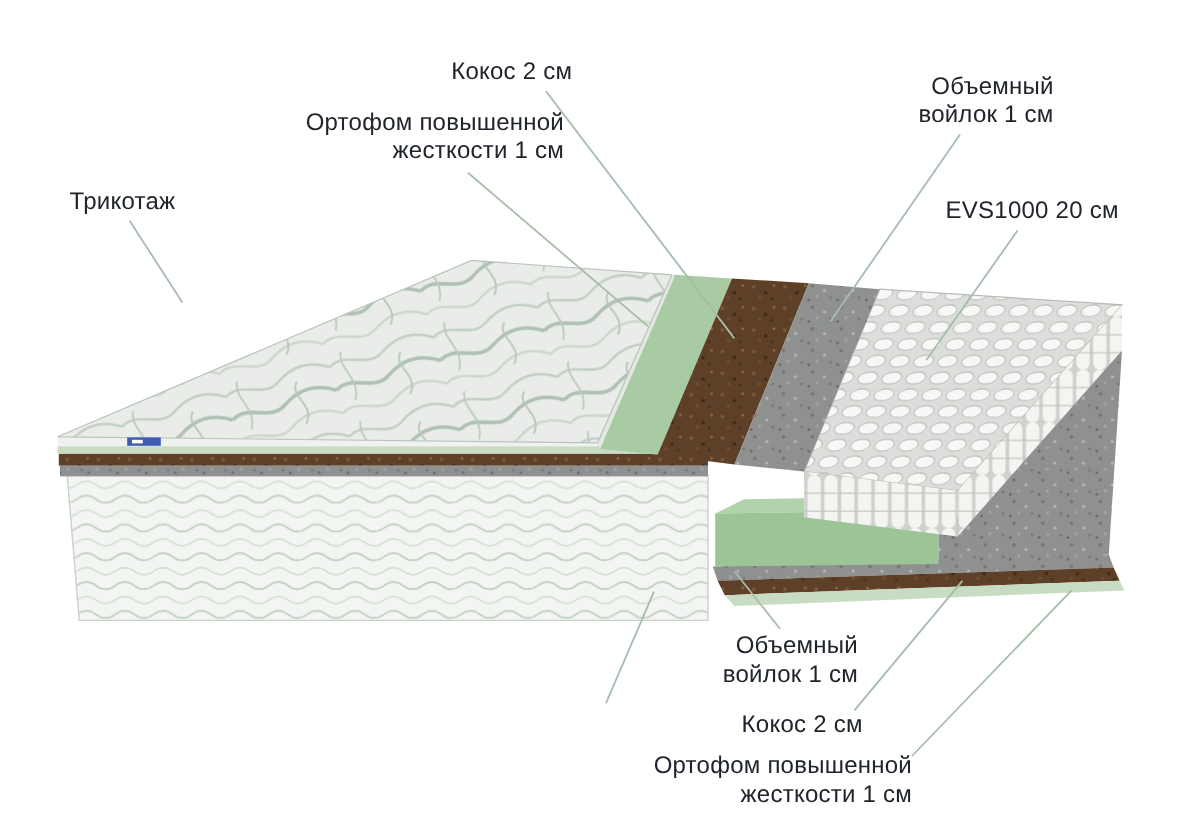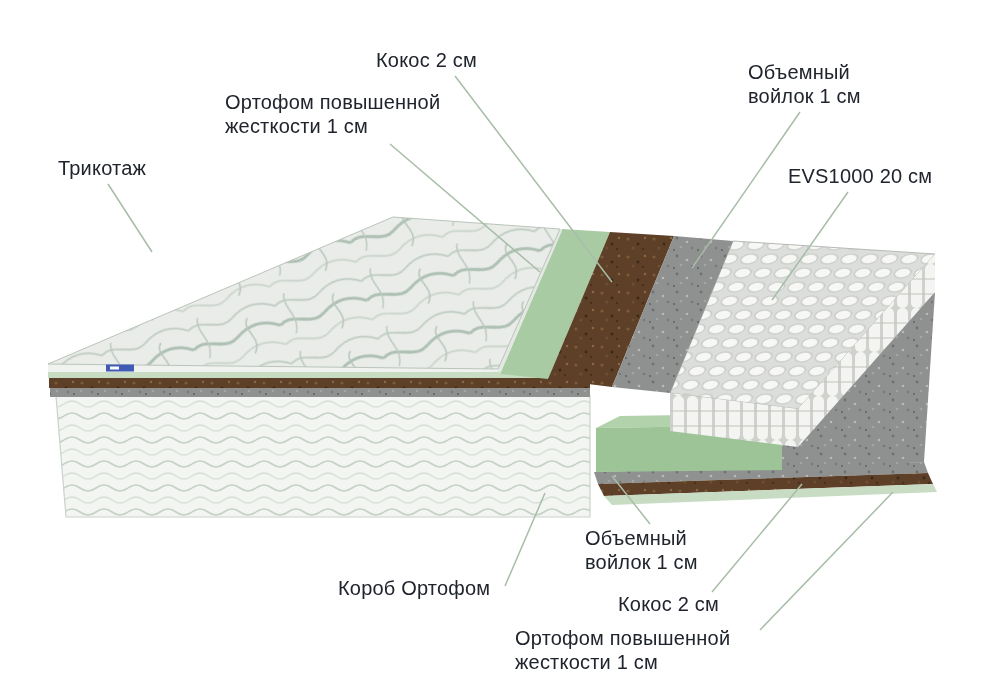--- a/index.html
+++ b/index.html
@@ -5,21 +5,21 @@
   html,body{margin:0;padding:0;background:#ffffff;}
   .stage{
     position:relative;width:998px;height:699px;background:#ffffff;overflow:hidden;
     font-family:"Liberation Sans", sans-serif;
   }
   .stage svg{position:absolute;left:0;top:0;}
   .label{
     position:absolute;color:#20242c;font-size:20px;line-height:1.2;
     white-space:pre-line;letter-spacing:.2px;
   }
-  .label.center{text-align:left;}
+  .label.center{text-align:right;}
 </style>
 </head>
 <body>
 
 <div class="stage">
 
   <svg width="998" height="699" viewBox="0 0 998 699">
     <defs>
       <pattern id="marble" width="90" height="60" patternUnits="userSpaceOnUse" patternTransform="rotate(-16)">
         <rect width="90" height="60" fill="#e9ece8"></rect>
@@ -110,20 +110,19 @@
   <div class="label" style="left:376px;top:48px;">Кокос 2 см</div>
 
   <div class="label center" style="left:748px;top:60px;width:130px;">Объемный
 войлок 1 см</div>
 
   <div class="label" style="left:788px;top:164px;">EVS1000 20 см</div>
 
   <div class="label center" style="left:585px;top:526px;width:130px;">Объемный
 войлок 1 см</div>
 
-  <div class="label" style="left:338px;top:576px;">Короб Ортофом</div>
 
   <div class="label" style="left:618px;top:592px;">Кокос 2 см</div>
 
   <div class="label center" style="left:515px;top:626px;width:245px;">Ортофом повышенной
 жесткости 1 см</div>
 
 </div>
 
 </body></html>

